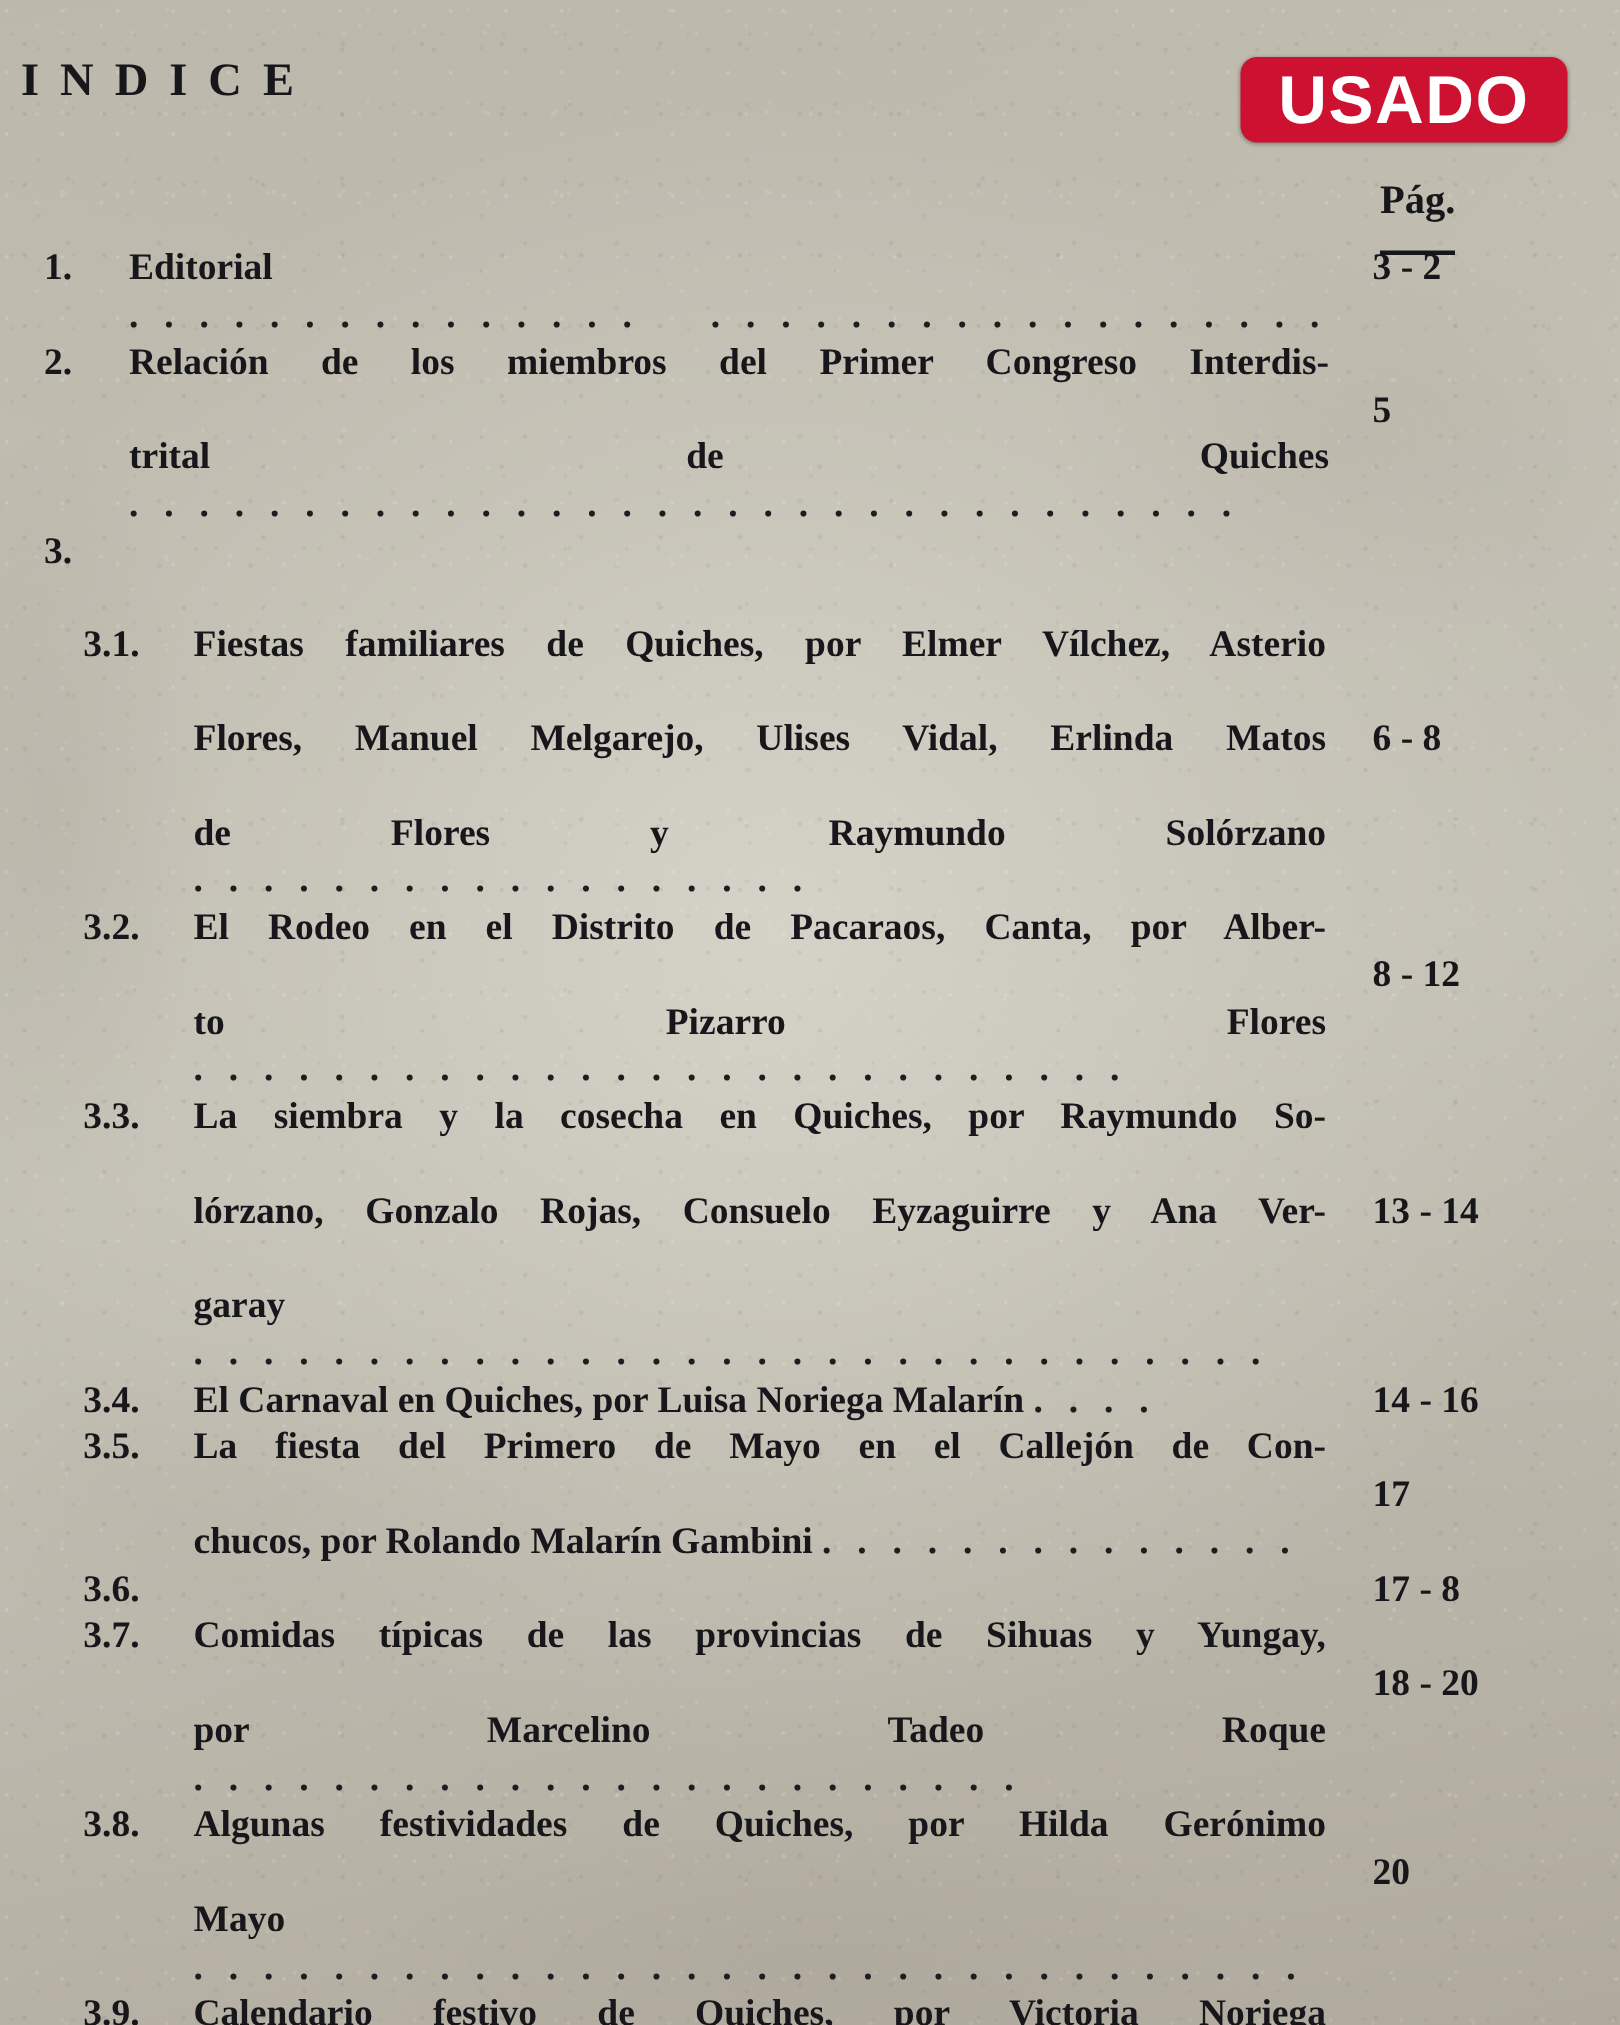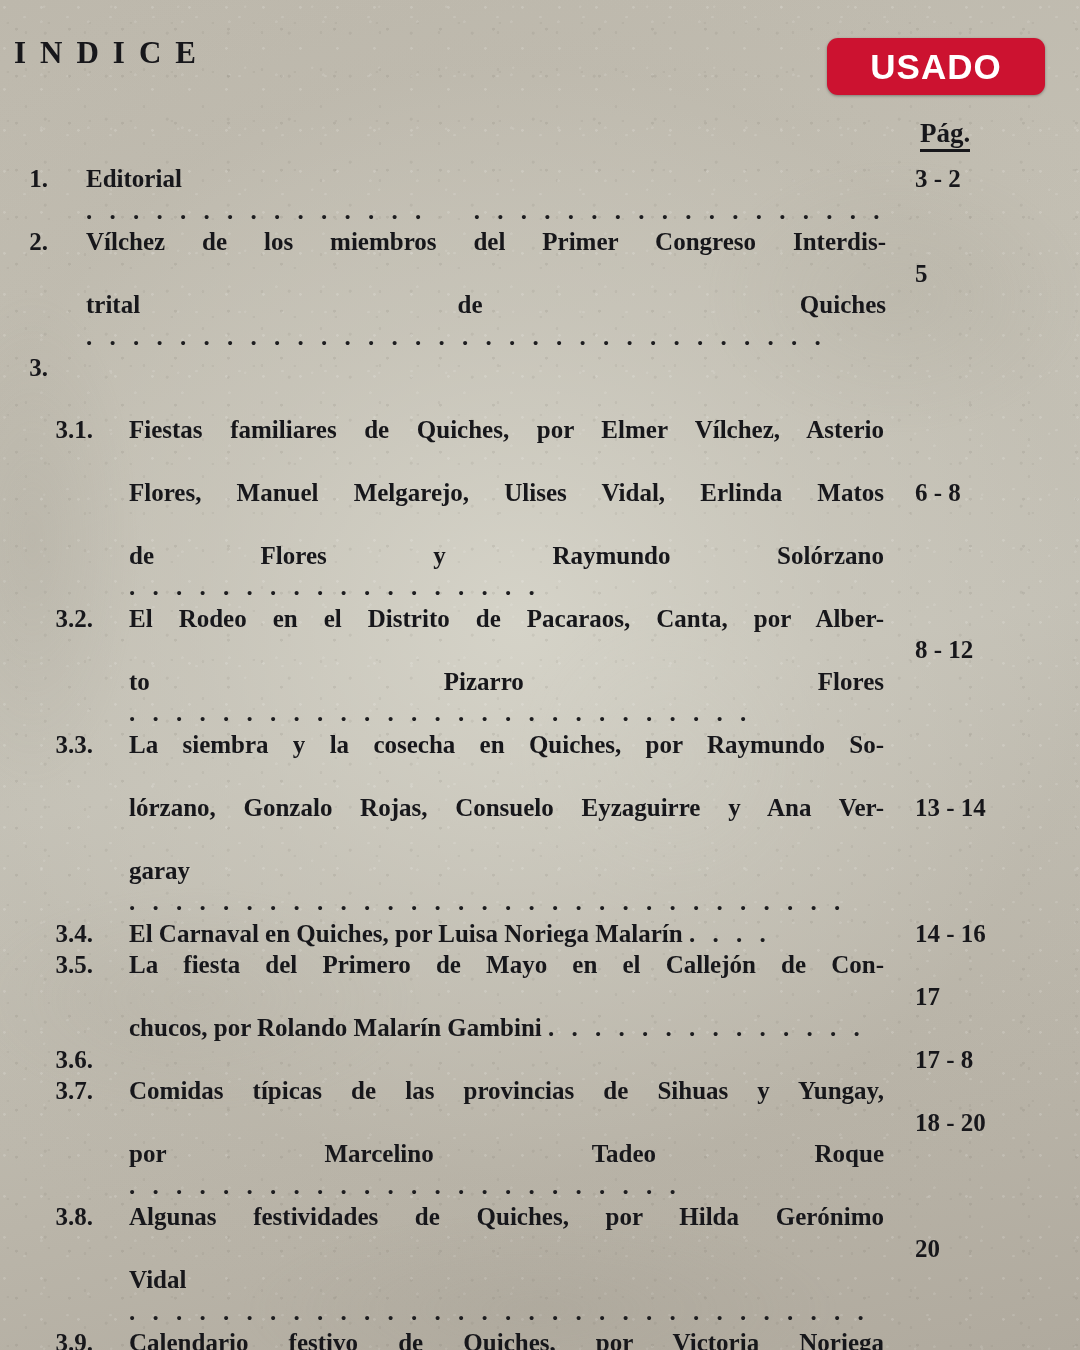--- a/index.html
+++ b/index.html
@@ -83,21 +83,21 @@
     background: #cc1230;
     box-shadow: 0 1px 3px rgba(0,0,0,.35);
     display: flex;
     align-items: center;
     justify-content: center;
   }
   #usado-badge span {
     color: #fff;
     font-family: "Liberation Sans", "DejaVu Sans", sans-serif;
     font-weight: 700;
-    font-size: 35px;
+    font-size: 45px;
     letter-spacing: 1px;
     line-height: 1;
   }
 
   
   #indice-title {
     position: absolute;
     left: 0;
     top: 35px;
     width: 975px;
@@ -114,21 +114,21 @@
     position: absolute;
     left: 920px;
     top: 118px;
     font-size: 27px;
     font-weight: 700;
     color: #17171b;
   }
   #pag-header u {
     text-decoration: none;
     border-bottom: 3px solid #17171b;
-    padding-bottom: 1px;
+    padding-bottom: 19px;
     margin-top: 44px;
   }
 
   
   #toc {
     position: absolute;
     left: 0;
     top: 163px;
     width: 1080px;
   }
@@ -235,21 +235,21 @@
         <div class="body">
           <span>Editorial</span>
           <span class="leader">. . . . . . . . . . . . . . .&nbsp; &nbsp; . . . . . . . . . . . . . . . . . .</span>
         </div>
         <div class="pg">3 - 2</div>
       </div>
 
       <div class="entry lvl1">
         <div class="num">2.</div>
         <div class="body">
-          <span class="just">Vílchez de los miembros del Primer Congreso Interdis-</span>
+          <span class="just">Relación de los miembros del Primer Congreso Interdis-</span>
           <span>trital de Quiches</span>
           <span class="leader">. . . . . . . . . . . . . . . . . . . . . . . . . . . . . . . .</span>
         </div>
         <div class="pg row2">5</div>
       </div>
 
       <div class="entry lvl1 section-head">
         <div class="num">3.</div>
       </div>
 
@@ -318,21 +318,21 @@
           <span>por Marcelino Tadeo Roque</span>
           <span class="leader">. . . . . . . . . . . . . . . . . . . . . . . .</span>
         </div>
         <div class="pg row2">18 - 20</div>
       </div>
 
       <div class="entry lvl2">
         <div class="num">3.8.</div>
         <div class="body">
           <span class="just">Algunas festividades de Quiches, por Hilda Gerónimo</span>
-          <span>Vidal</span>
+          <span>Mayo</span>
           <span class="leader">. . . . . . . . . . . . . . . . . . . . . . . . . . . . . . . .</span>
         </div>
         <div class="pg row2">20</div>
       </div>
 
       <div class="entry lvl2">
         <div class="num">3.9.</div>
         <div class="body">
           <span class="just">Calendario festivo de Quiches, por Victoria Noriega</span>
           

